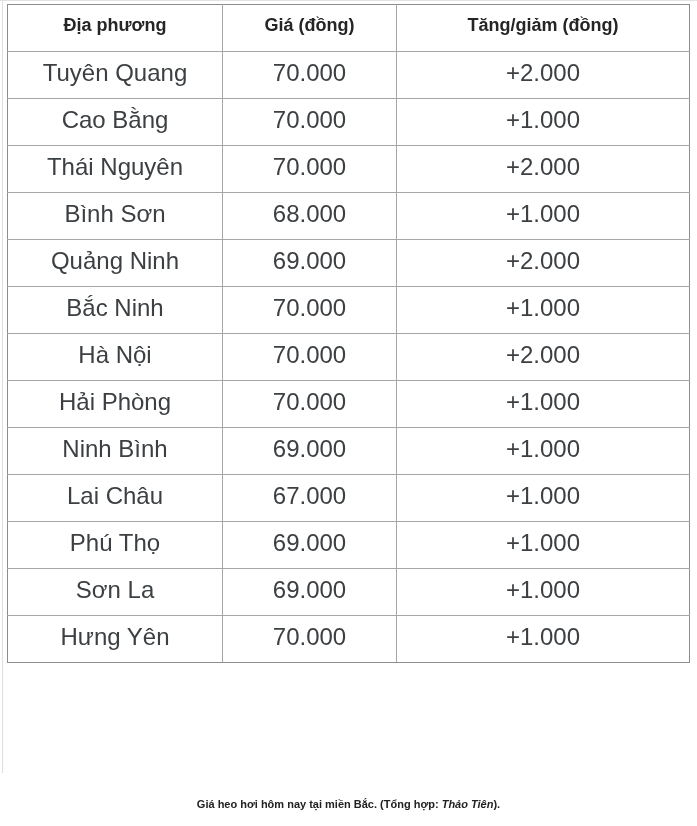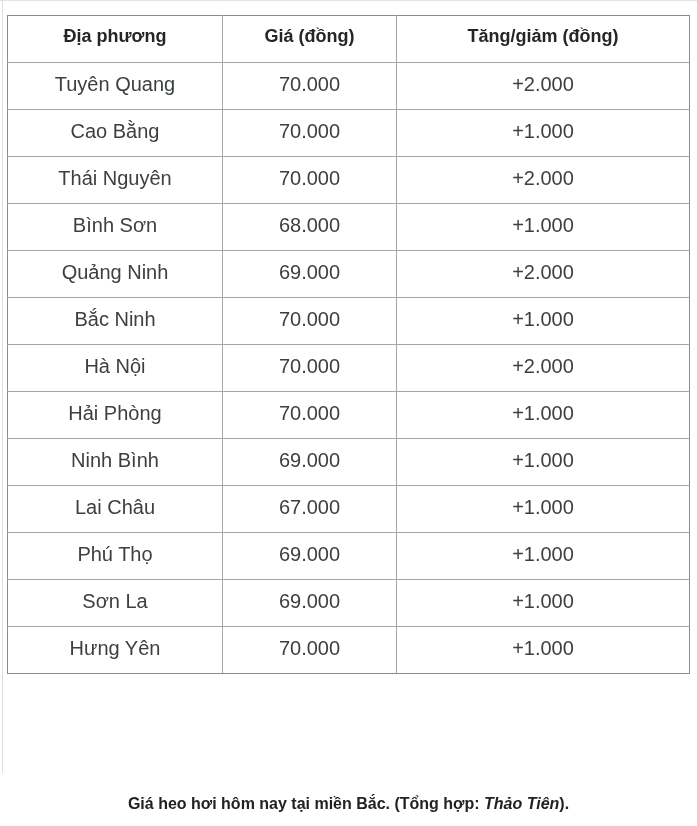--- a/index.html
+++ b/index.html
@@ -24,21 +24,21 @@
   .edge-left {
     position: absolute;
     left: 2px; top: 0;
     width: 1px; height: 773px;
     background: #dedede;
   }
 
   .price-table {
     position: absolute;
     left: 7px;
-    top: 15px;
+    top: 4px;
     width: 682px;
     border-collapse: collapse;
     table-layout: fixed;
   }
   .price-table col.c1 { width: 215px; }
   .price-table col.c2 { width: 174px; }
   .price-table col.c3 { width: 293px; }
 
   .price-table th,
   .price-table td {
@@ -58,33 +58,33 @@
 
   .price-table th {
     padding-top: 9px;
     font-size: 18px;
     font-weight: bold;
     color: #252525;
     line-height: 22px;
   }
   .price-table td {
     padding-top: 10px;
-    font-size: 20px;
+    font-size: 24px;
     font-weight: normal;
     color: #3c4043;
     line-height: 22px;
   }
 
   .caption {
     position: absolute;
     left: 0;
     top: 792px;
     width: 697px;
     text-align: center;
-    font-size: 16px;
+    font-size: 11px;
     font-weight: bold;
     color: #222222;
     line-height: 24px;
   }
   .caption .author {
     font-style: italic;
   }
 </style>
 </head>
 <body>

